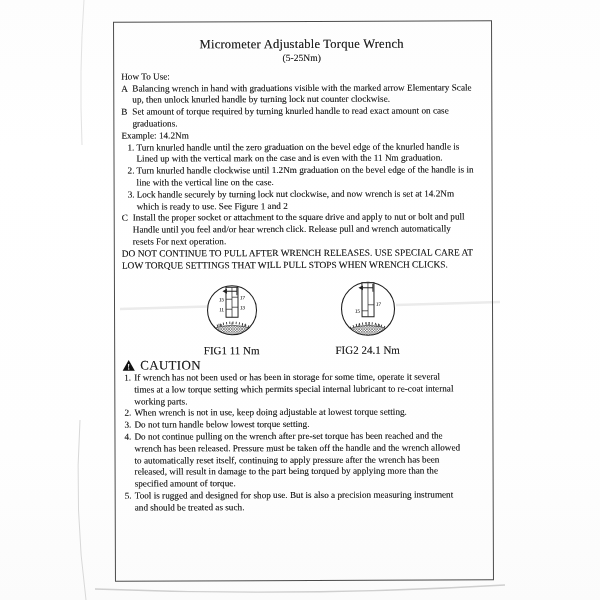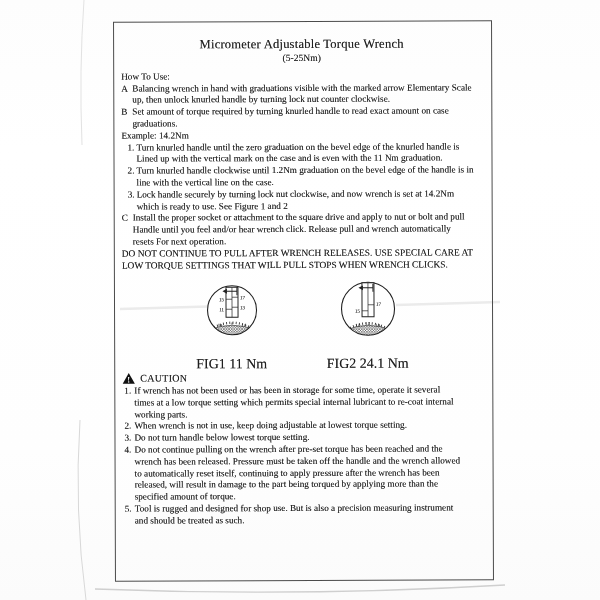--- a/index.html
+++ b/index.html
@@ -25,23 +25,23 @@
   .row{display:flex;align-items:flex-start;}
   .row .lbl{flex:0 0 11px;}
   .row .txt{flex:1;white-space:pre-line;}
   .steps .row{padding-left:6px;}
   .steps .row .lbl{flex:0 0 9px;}
   .caution-list .row{padding-left:2px;}
   .caution-list .row .lbl{flex:0 0 10px;}
   .warning{white-space:pre-line;margin:0;font-size:9.4px;}
   .figs{display:flex;justify-content:center;align-items:flex-end;gap:46px;margin:9px 0 2px 0;}
   .fig{text-align:center;}
-  .fig .caption{font-size:14px;margin-top:14px;}
+  .fig .caption{font-size:11px;margin-top:1px;}
   .caution-head{display:flex;align-items:center;gap:5px;margin:2px 0 1px 0;}
-  .caution-head .ch-label{font-size:10px;letter-spacing:0.3px;}
+  .caution-head .ch-label{font-size:13px;letter-spacing:0.3px;}
   .deco{position:absolute;left:0;top:0;pointer-events:none;}
 </style>
 </head>
 <body>
 
 <div class="stage">
 
   <svg class="deco" width="600" height="600">
     <path d="M95,589 Q300,597 505,585" stroke="#cfcfcf" stroke-width="1.3" fill="none"></path>
     <path d="M80,420 Q74,510 86,600" stroke="#d8d8d8" stroke-width="1" fill="none"></path>

